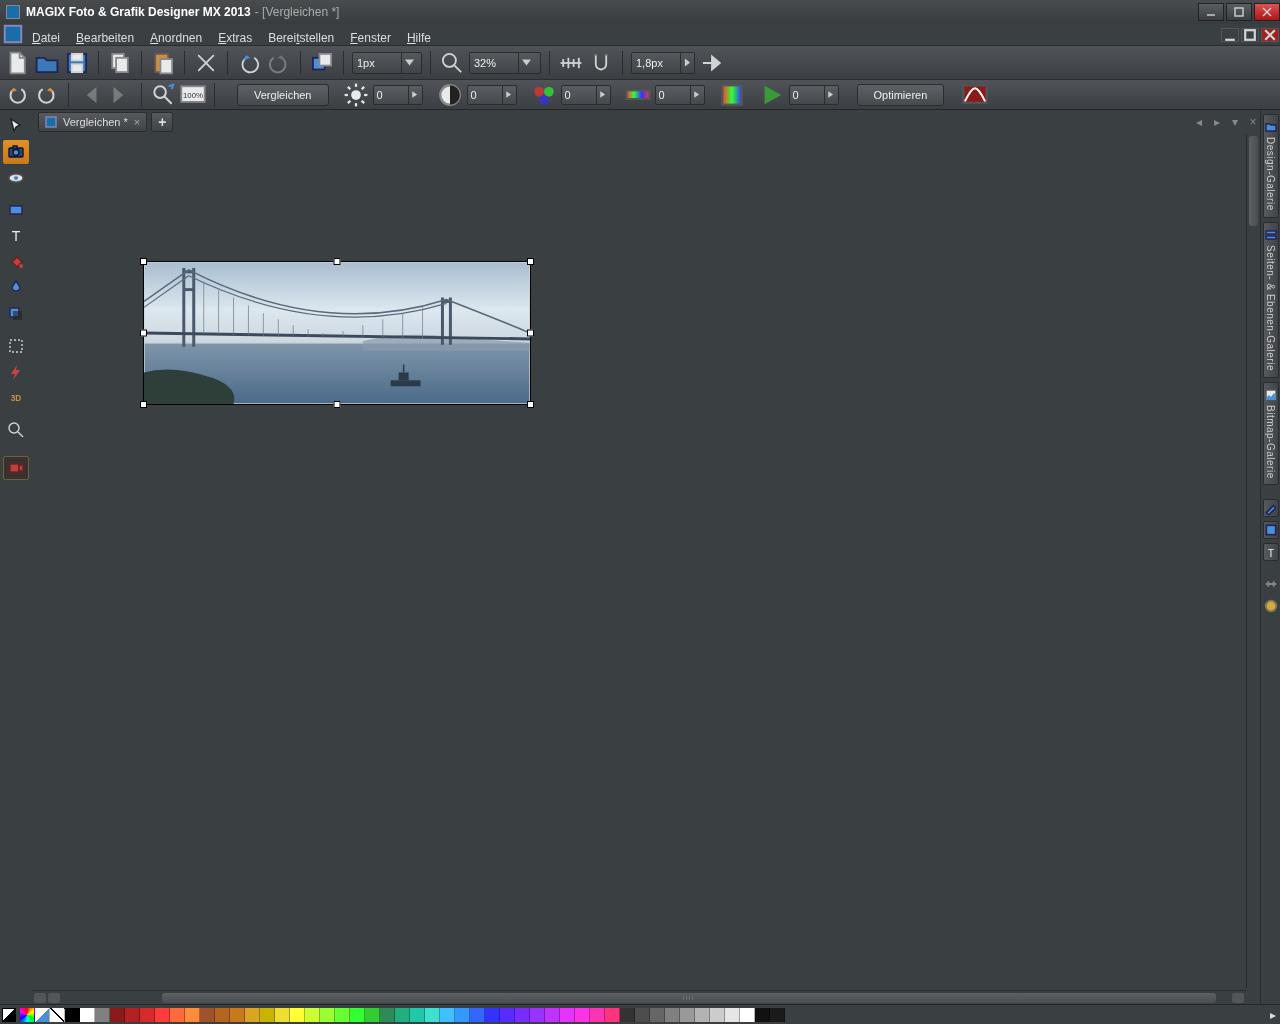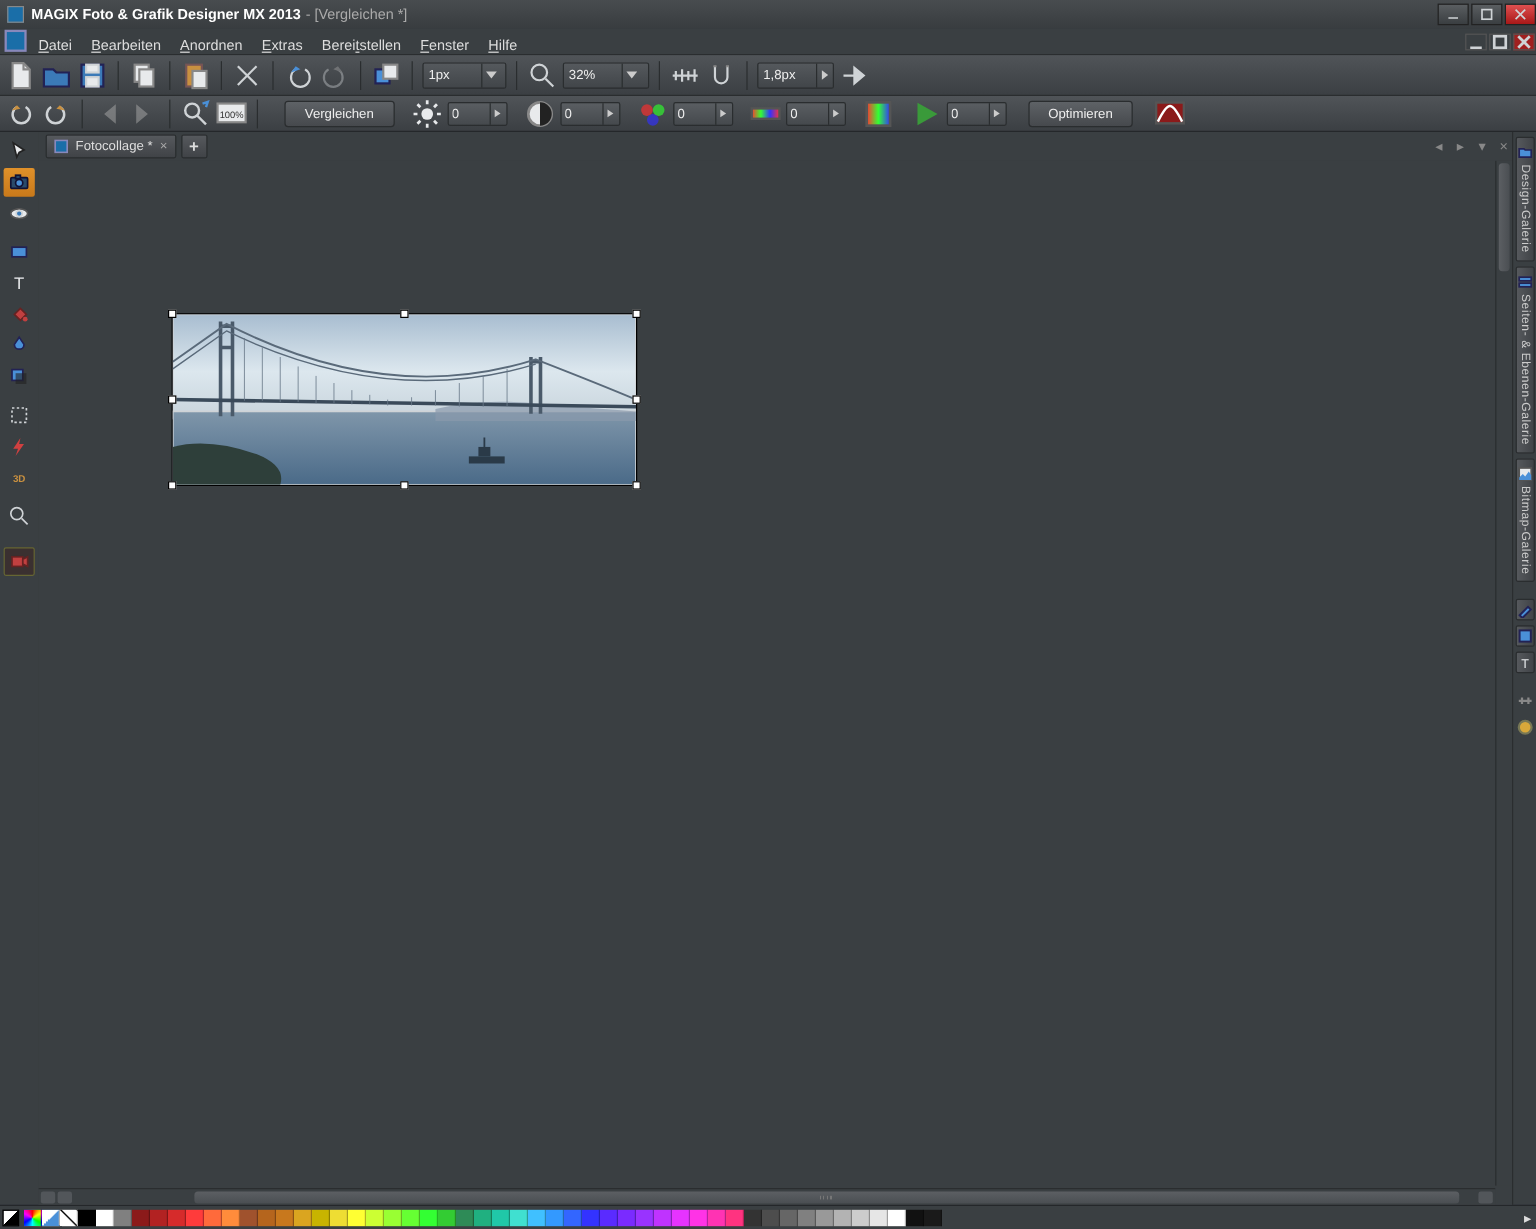--- a/index.html
+++ b/index.html
@@ -513,21 +513,21 @@
         </svg>
       </div>
   </div>
 
   <div class="doc-area">
     <div class="doc-tabs">
       <div class="doc-tab">
         <svg width="12" height="12" viewBox="0 0 12 12">
             <rect x="1" y="1" width="10" height="10" fill="#1a6ea8" stroke="#88b"></rect>
           </svg>
-        <span>Fotocollage *</span>
+        <span>Vergleichen *</span>
         <span class="tab-close">×</span>
       </div>
       <div class="doc-tab add">
           <span>+</span>
         </div>
       <div class="spacer"></div>
       <div class="nav-icon">◂</div>
       <div class="nav-icon">▸</div>
       <div class="nav-icon">▾</div>
       <div class="nav-icon">×</div>

